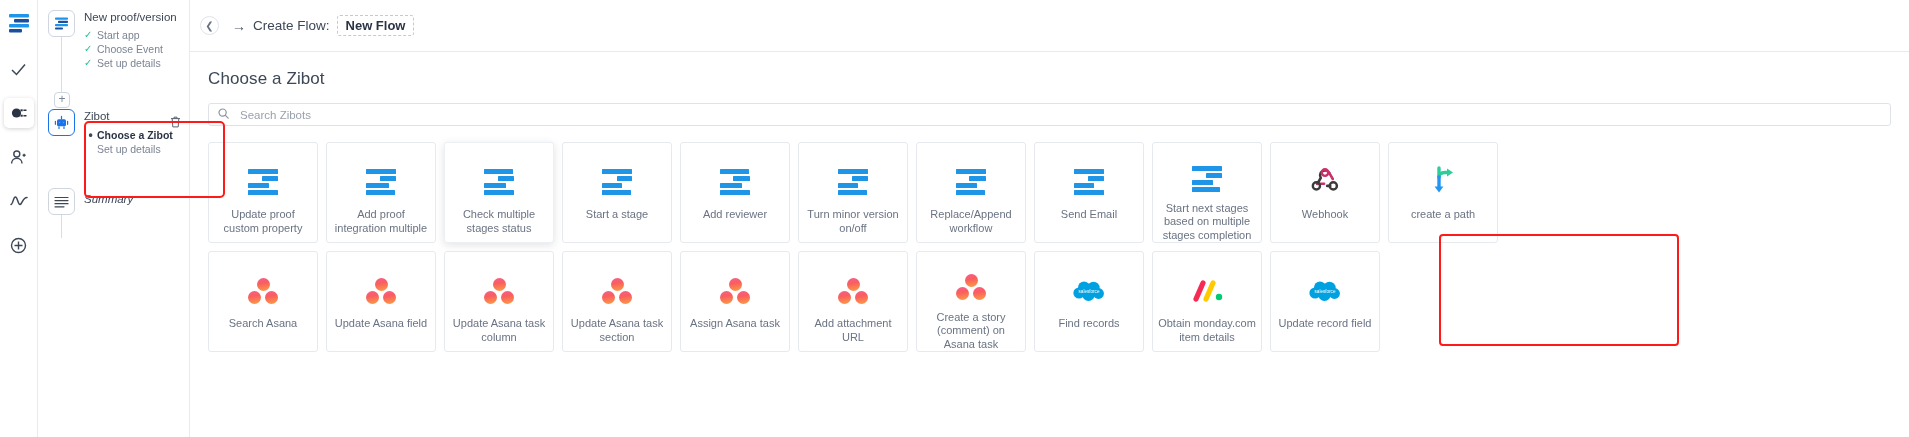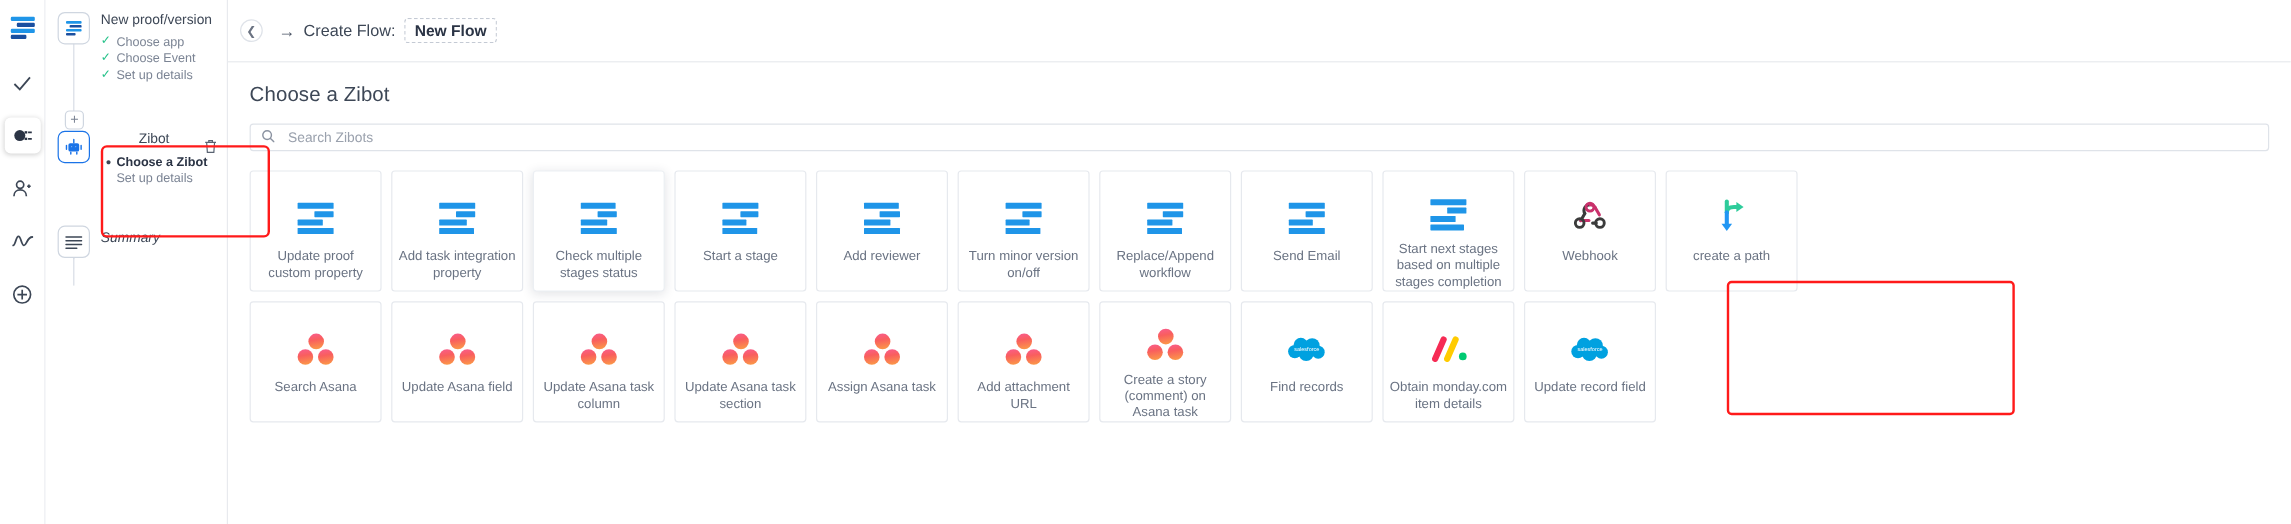--- a/index.html
+++ b/index.html
@@ -39,21 +39,21 @@
   }
   .flow-node { position: relative; display: flex; padding-left: 10px; }
   .node-badge {
     width: 27px; height: 27px; flex: 0 0 27px;
     border: 1px solid #cfd6e0; border-radius: 6px; background: #fff;
     display: flex; align-items: center; justify-content: center;
     position: relative; z-index: 3;
   }
   .node-badge.sel { border: 1.5px solid #1a73e8; }
   .node-body { padding-left: 9px; padding-top: 1px; }
-  .node-title { font-size: 11.5px; color: #3d4756; line-height: 13.5px; text-align: center; }
+  .node-title { font-size: 11.5px; color: #3d4756; line-height: 13.5px; }
   .sub-list { margin-top: 3px; }
   .sub-item {
     font-size: 10.5px; color: #7b8494; line-height: 14px;
     display: flex; align-items: center; white-space: nowrap;
   }
   .sub-item .chk { color: #27c28a; font-size: 10px; width: 13px; display:inline-block; }
   .sub-item .dot { color: #3d4756; font-size: 12px; width: 13px; display:inline-block; text-align:center;}
   .sub-item.current { color: #2b3445; font-weight: bold; }
   .sub-item.plain { padding-left: 13px; }
 
@@ -203,21 +203,21 @@
           <rect x="4" y="3.8" width="10" height="2.2" rx=".8" fill="#1a4fa0"></rect>
           <rect x="1" y="7.1" width="13" height="2.2" rx=".8" fill="#1f95e8"></rect>
           <rect x="1" y="10.4" width="8" height="2.2" rx=".8" fill="#1a4fa0"></rect>
         </svg>
       </div>
       <div class="node-body">
         <div class="node-title">New proof/version</div>
         <div class="sub-list">
           <div class="sub-item">
             <span class="chk">✓</span>
-            <span>Choose app</span>
+            <span>Start app</span>
           </div>
           <div class="sub-item">
             <span class="chk">✓</span>
             <span>Choose Event</span>
           </div>
           <div class="sub-item">
             <span class="chk">✓</span>
             <span>Set up details</span>
           </div>
         </div>
@@ -326,21 +326,21 @@
                   <i style="width: 55%;"></i>
                 </div>
                 <div style="display: flex; justify-content: flex-start;">
                   <i style="width: 75%;"></i>
                 </div>
                 <div style="display: flex; justify-content: flex-start;">
                   <i style="width: 95%;"></i>
                 </div>
               </div>
             </div>
-            <div class="card-label">Add task integration property</div>
+            <div class="card-label">Add proof integration multiple</div>
           </div>
           <div class="card hovered">
             <div class="card-ico">
               <div class="zbars">
                 <div style="display: flex; justify-content: flex-start;">
                   <i style="width: 95%;"></i>
                 </div>
                 <div style="display: flex; justify-content: flex-end;">
                   <i style="width: 52%;"></i>
                 </div>

